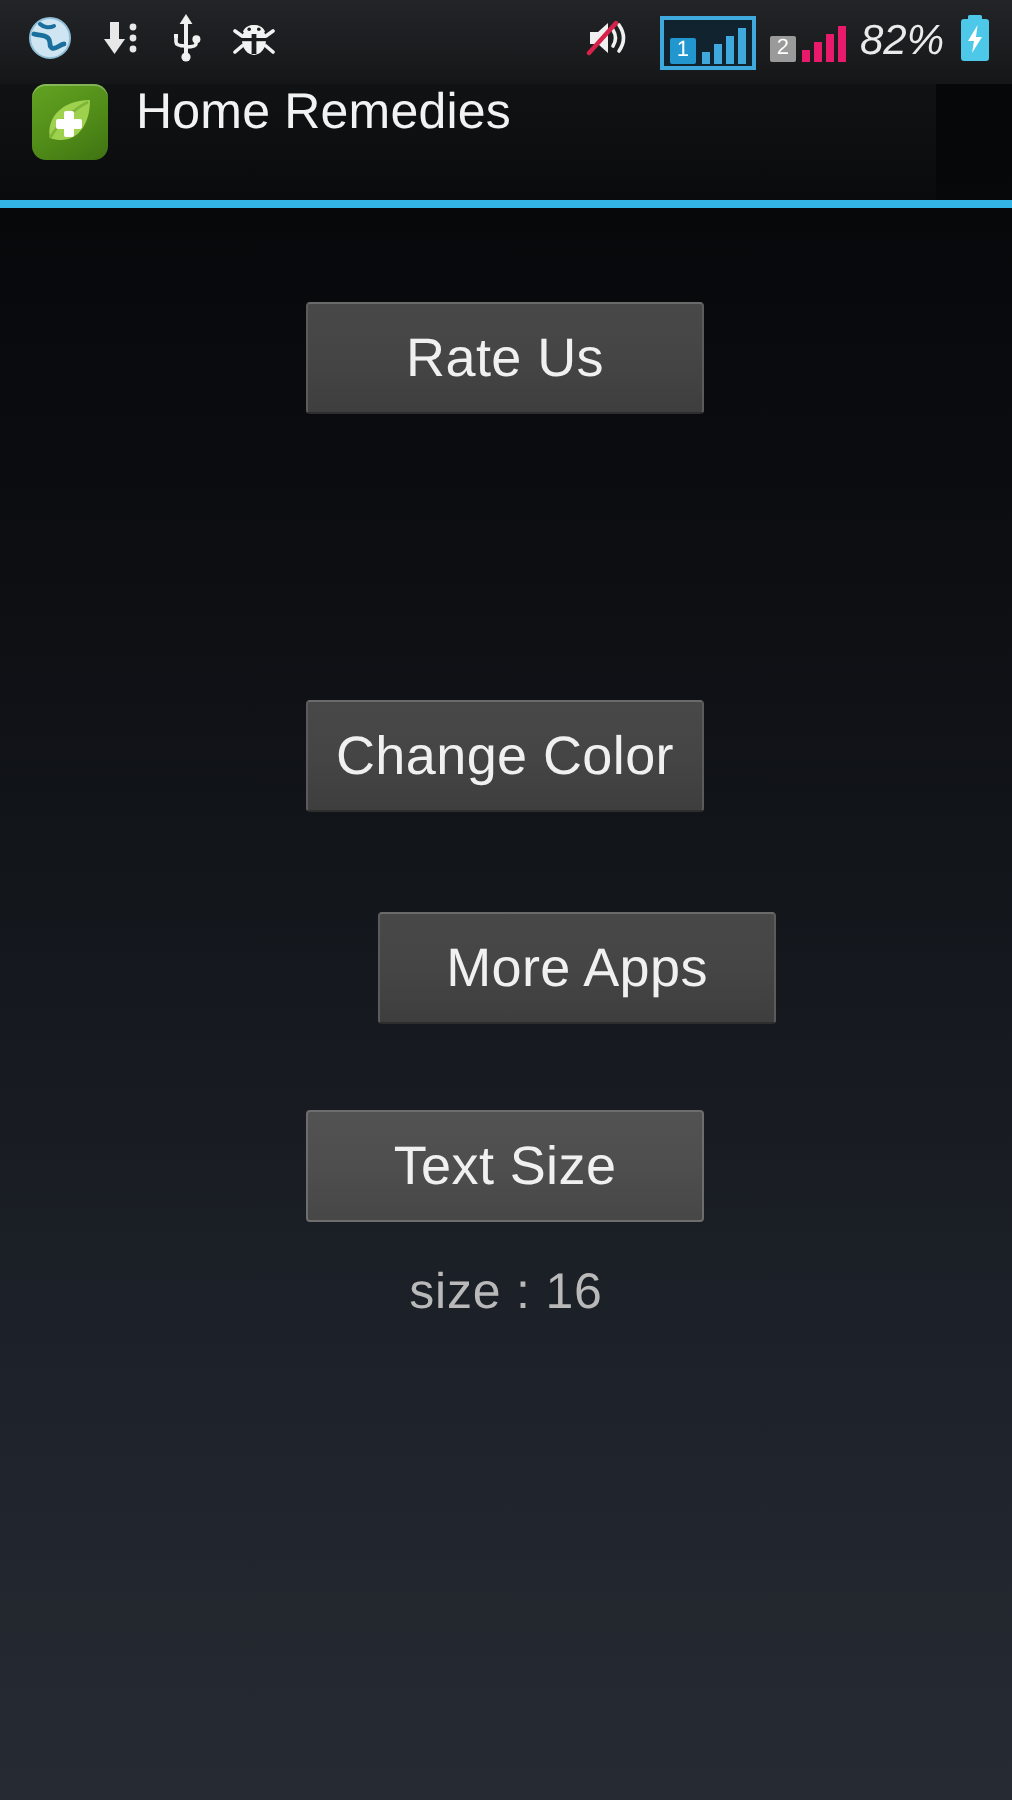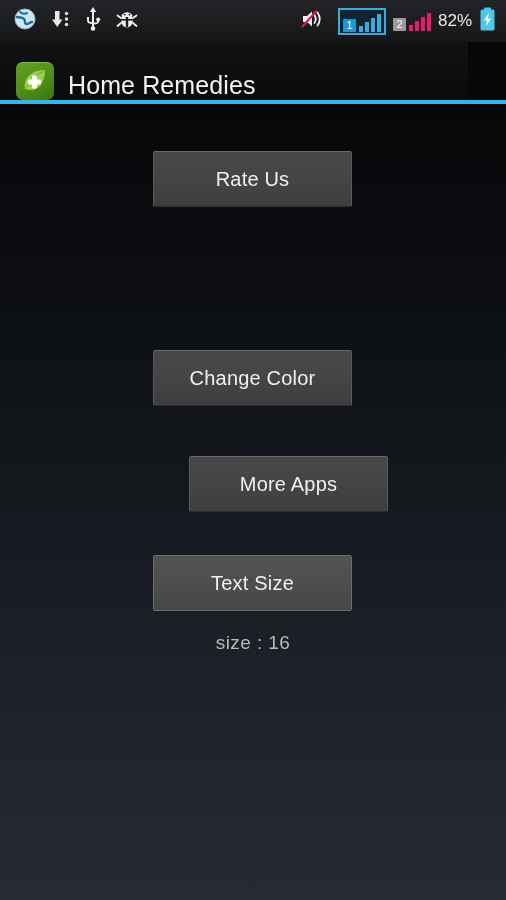--- a/index.html
+++ b/index.html
@@ -49,23 +49,24 @@
   .status-right {
     margin-left: auto;
     display: flex;
     align-items: center;
     gap: 7px;
   }
   .sicon { display: block; }
 
   .pct-text {
     color: #e9eaea;
-    font-size: 17px;
+    font-size: 21px;
     letter-spacing: 0px;
     font-family: "Liberation Sans", sans-serif;
+    font-style: italic;
   }
   .clock-text {
     color: #55c8e8;
     font-size: 25px;
     letter-spacing: 0.5px;
     font-family: "Liberation Sans", sans-serif;
     padding-left: 2px;
   }
 
   
@@ -99,21 +100,21 @@
   }
 
   
   #action-bar {
     position: absolute;
     top: 42px; left: 0;
     width: 468px;
     height: 58px;
     background: linear-gradient(180deg, #111214 0%, #0a0b0c 100%);
     display: flex;
-    align-items: flex-end;
+    align-items: flex-start;
     padding-left: 16px;
     box-sizing: border-box;
   }
   #app-icon {
     width: 38px; height: 38px;
     border-radius: 7px;
     background: linear-gradient(150deg, #62a321 0%, #4f8a18 60%, #3f7212 100%);
     position: relative;
     flex: 0 0 auto;
     box-shadow: inset 0 1px 0 rgba(255,255,255,0.25);
@@ -145,21 +146,21 @@
     position: absolute;
     left: 153px;
     width: 199px;
     height: 56px;
     background: linear-gradient(180deg, #484848 0%, #454545 50%, #3e3e3e 100%);
     border: 1px solid #5b5b5b;
     border-top-color: #6a6a6a;
     border-bottom-color: #2d2d2d;
     border-radius: 2px;
     color: #f0f0f0;
-    font-size: 20px;
+    font-size: 27px;
     font-family: "Liberation Sans", sans-serif;
     display: flex;
     align-items: center;
     justify-content: center;
     box-sizing: border-box;
     text-align: center;
     padding: 0;
     letter-spacing: 0.2px;
   }
   .btn.highlighted {
@@ -172,21 +173,21 @@
   #btn-moreapps  { top: 352px; margin-left: 36px; }
   #btn-textsize  { top: 451px; text-align: center; }
 
   #size-label {
     position: absolute;
     top: 528px;
     left: 0;
     width: 506px;
     text-align: center;
     color: #b9b9b9;
-    font-size: 19px;
+    font-size: 25px;
     font-family: "Liberation Sans", sans-serif;
     letter-spacing: 0.4px;
   }
 </style>
 </head>
 <body>
 
 <div id="screen">
 
   <div id="status-bar">

